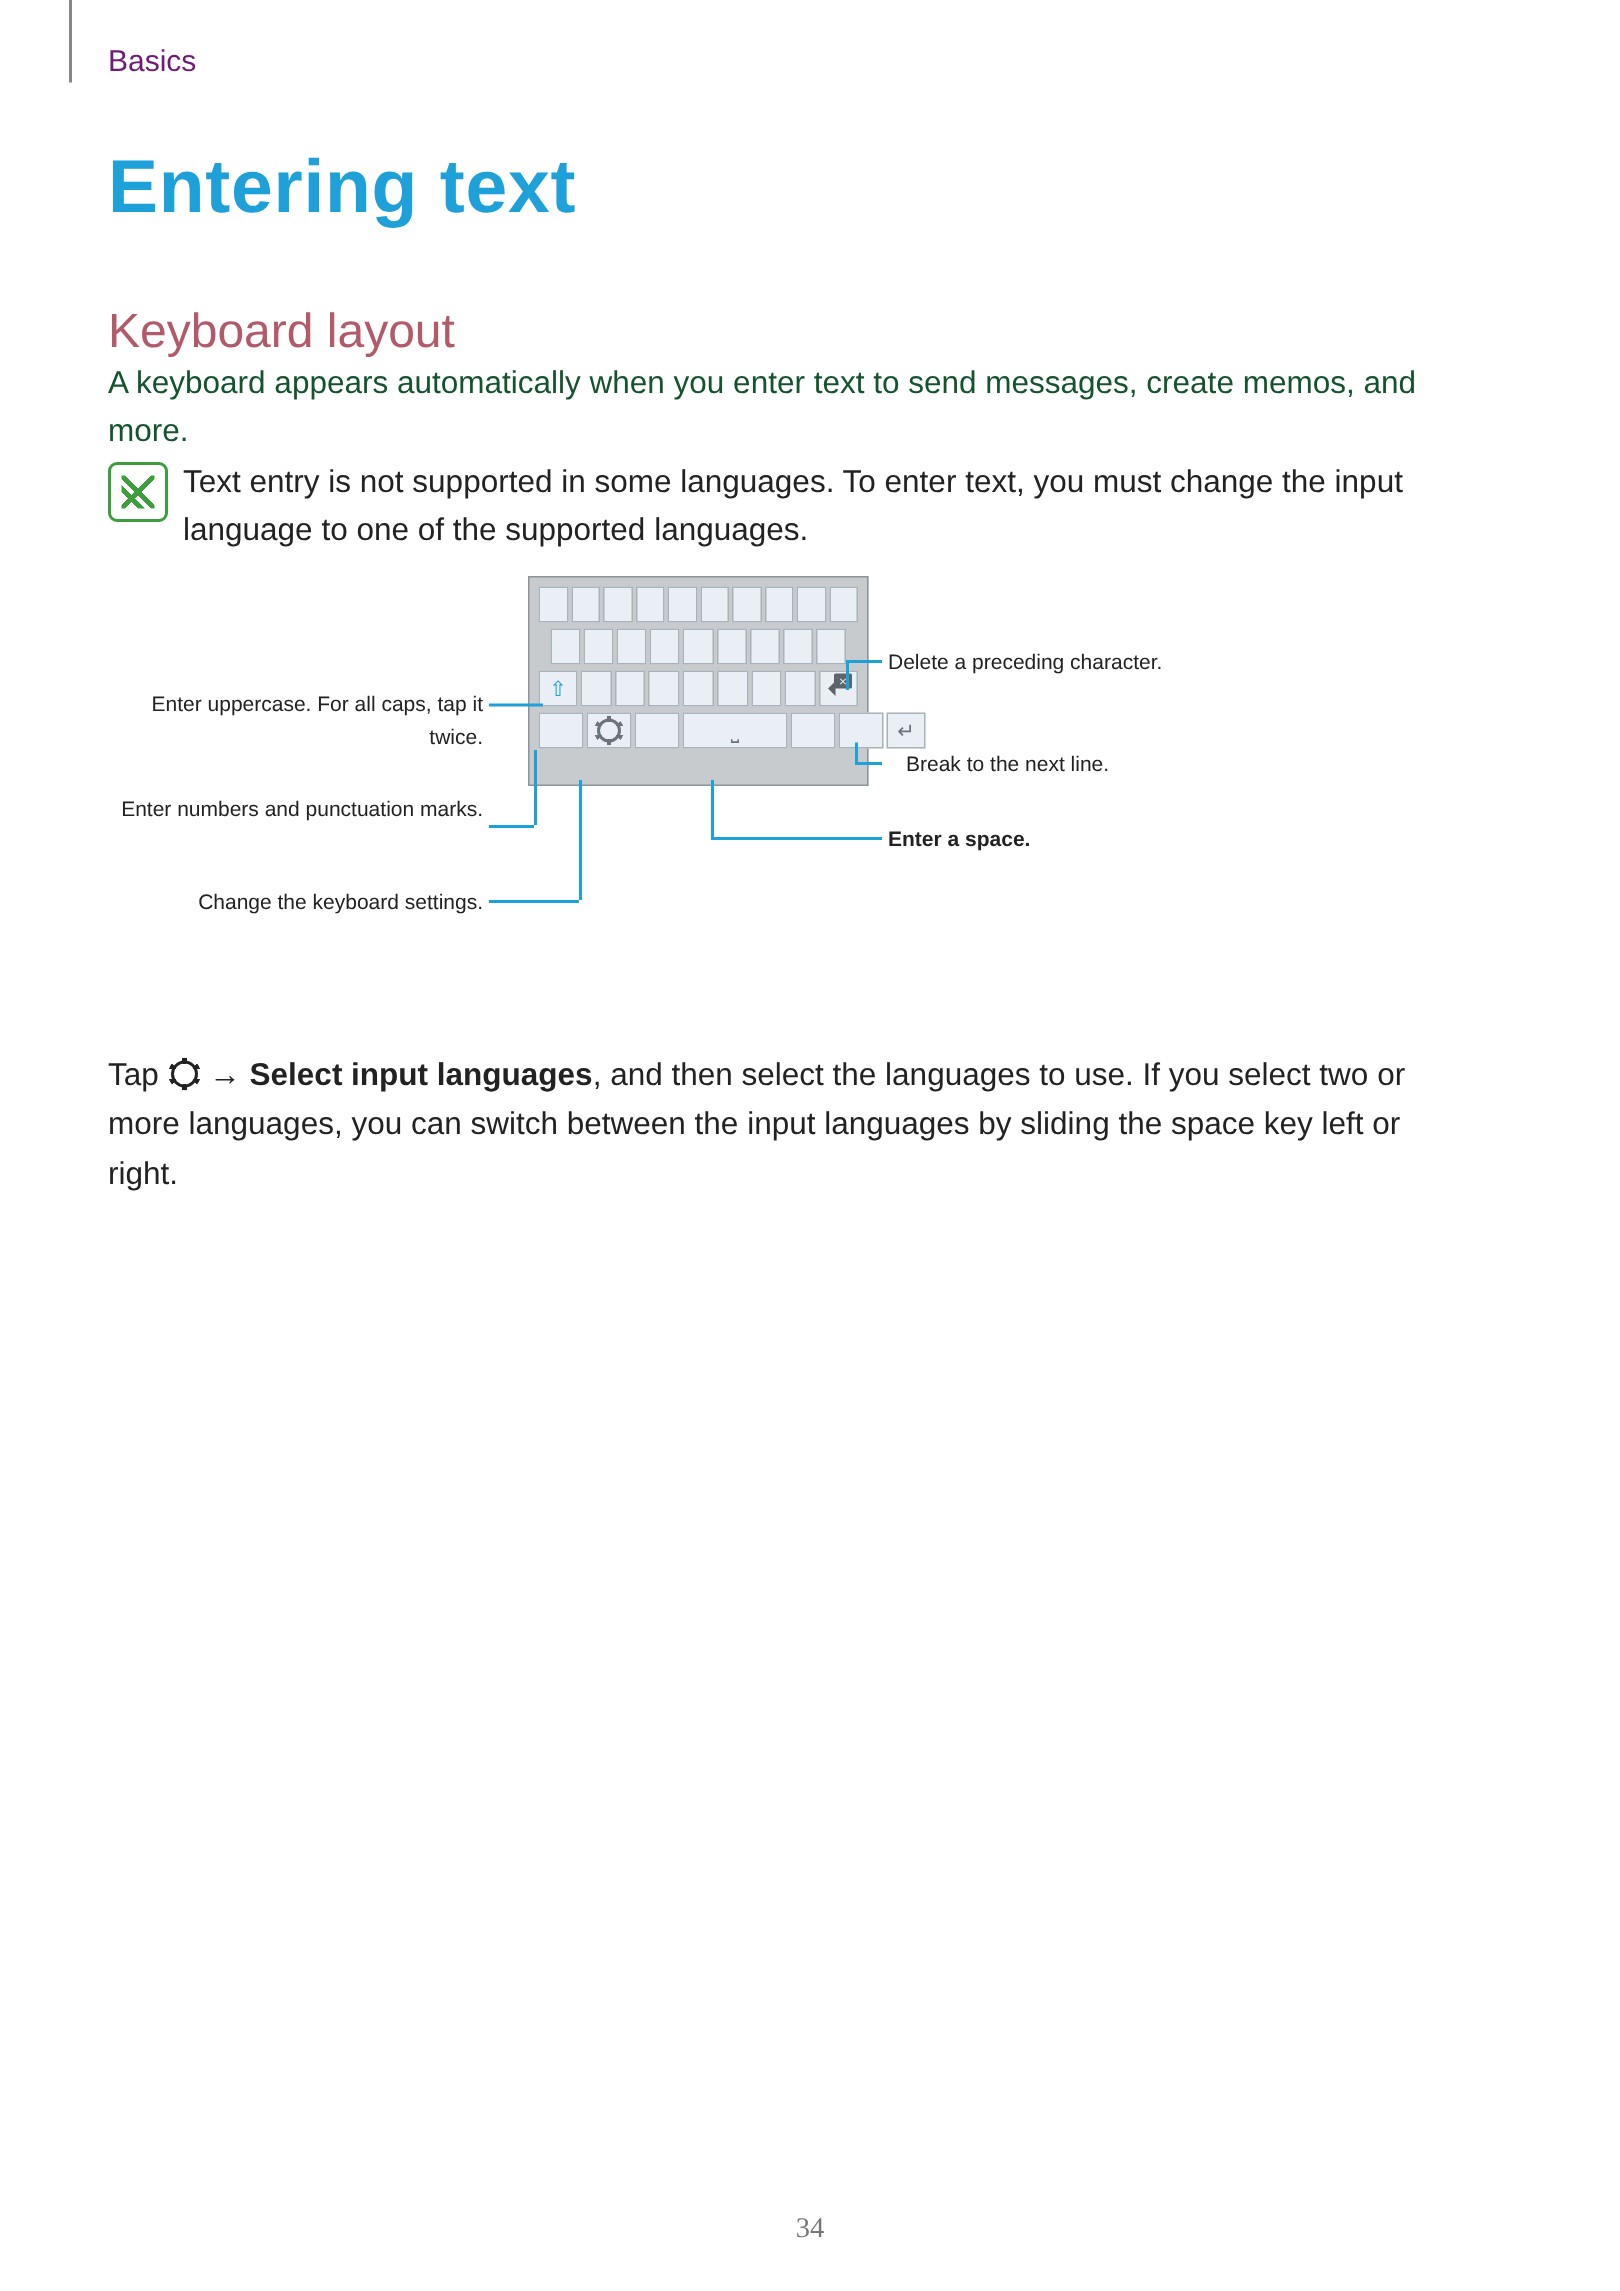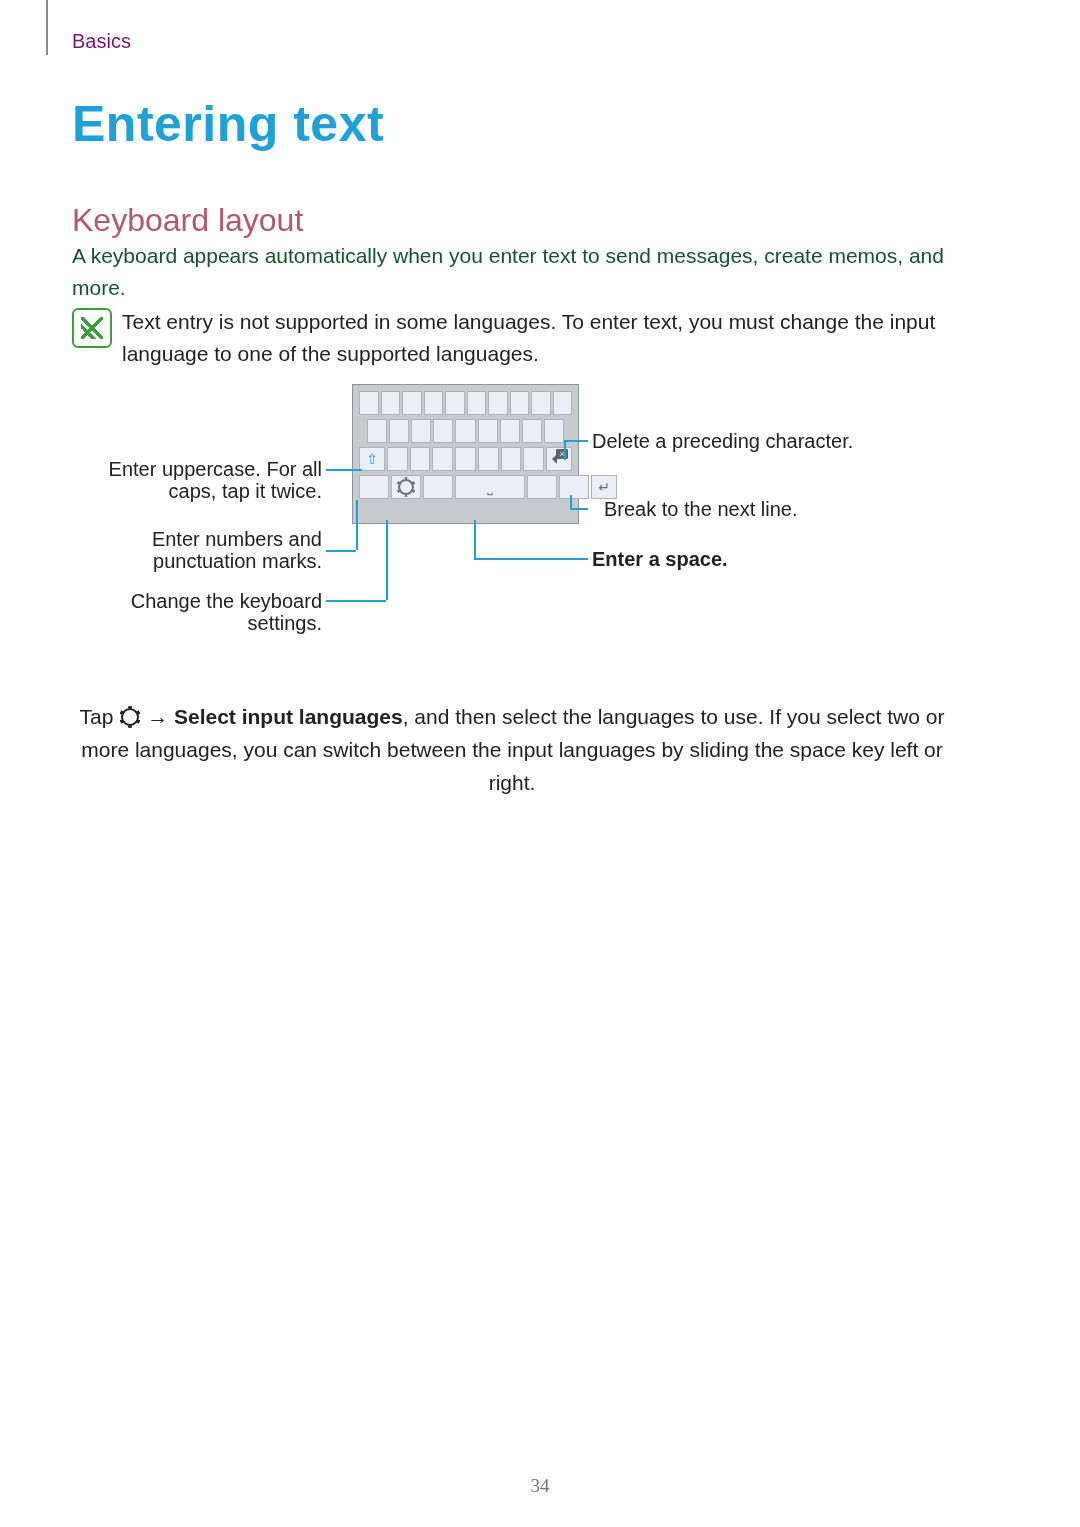--- a/index.html
+++ b/index.html
@@ -32,27 +32,27 @@
   .krow.r4 .key.small{flex:0 0 28px;display:flex;align-items:center;justify-content:center;color:#6b747b;font-size:12px;}
   .krow.r4 .key.space{flex:0 0 68px;display:flex;align-items:center;justify-content:center;color:#6b747b;font-size:14px;}
   .krow.r4 .key.enter{flex:0 0 24px;display:flex;align-items:center;justify-content:center;color:#6b747b;font-size:14px;}
   .bksp-g{width:14px;height:10px;position:relative;}
   .bksp-g::before{content:"";position:absolute;left:0;top:0;border-top:5px solid transparent;border-bottom:5px solid transparent;border-right:5px solid #5c656c;}
   .bksp-g::after{content:"×";position:absolute;left:4px;top:-5px;width:12px;height:10px;background:#5c656c;color:#e0e5e9;font-size:9px;line-height:10px;text-align:center;border-radius:1px;}
   .gear{width:12px;height:12px;border:2px solid #6b747b;border-radius:50%;position:relative;}
   .gear::before{content:"";position:absolute;left:-4px;top:-4px;right:-4px;bottom:-4px;border-radius:50%;
     background:conic-gradient(#6b747b 0 10deg,transparent 10deg 50deg,#6b747b 50deg 70deg,transparent 70deg 110deg,#6b747b 110deg 130deg,transparent 130deg 170deg,#6b747b 170deg 190deg,transparent 190deg 230deg,#6b747b 230deg 250deg,transparent 250deg 290deg,#6b747b 290deg 310deg,transparent 310deg 350deg,#6b747b 350deg 360deg);
     -webkit-mask:radial-gradient(circle,transparent 6px,#000 6px);mask:radial-gradient(circle,transparent 6px,#000 6px);}
-  .callout{position:absolute;font-size:20px;color:#222;line-height:22px;}
+  .callout{position:absolute;font-size:14px;color:#222;line-height:22px;}
   .callout.left{text-align:right;width:250px;}
   .c-line{position:absolute;background:#1ea0d8;}
   .c-line.h{height:1.5px;}
   .c-line.v{width:1.5px;}
   .h3{position:absolute;left:72px;top:662px;font-size:24px;font-weight:700;color:#222;}
-  .p2{position:absolute;left:72px;top:700px;width:880px;font-size:21px;line-height:33px;color:#222;text-align:center;}
+  .p2{position:absolute;left:72px;top:700px;width:880px;font-size:21px;line-height:33px;color:#222;}
   .inline-gear{display:inline-block;vertical-align:-2px;width:14px;height:14px;border:2px solid #222;border-radius:50%;position:relative;margin:0 2px;}
   .inline-gear::before{content:"";position:absolute;left:-4px;top:-4px;right:-4px;bottom:-4px;border-radius:50%;
     background:conic-gradient(#222 0 10deg,transparent 10deg 50deg,#222 50deg 70deg,transparent 70deg 110deg,#222 110deg 130deg,transparent 130deg 170deg,#222 170deg 190deg,transparent 190deg 230deg,#222 230deg 250deg,transparent 250deg 290deg,#222 290deg 310deg,transparent 310deg 350deg,#222 350deg 360deg);
     -webkit-mask:radial-gradient(circle,transparent 7px,#000 7px);mask:radial-gradient(circle,transparent 7px,#000 7px);}
   .pagenum{position:absolute;left:0;right:0;bottom:30px;text-align:center;font-size:19px;color:#777;font-family:Liberation Serif, serif;}
   b{font-weight:700;}
 </style>
 </head>
 <body>
 

